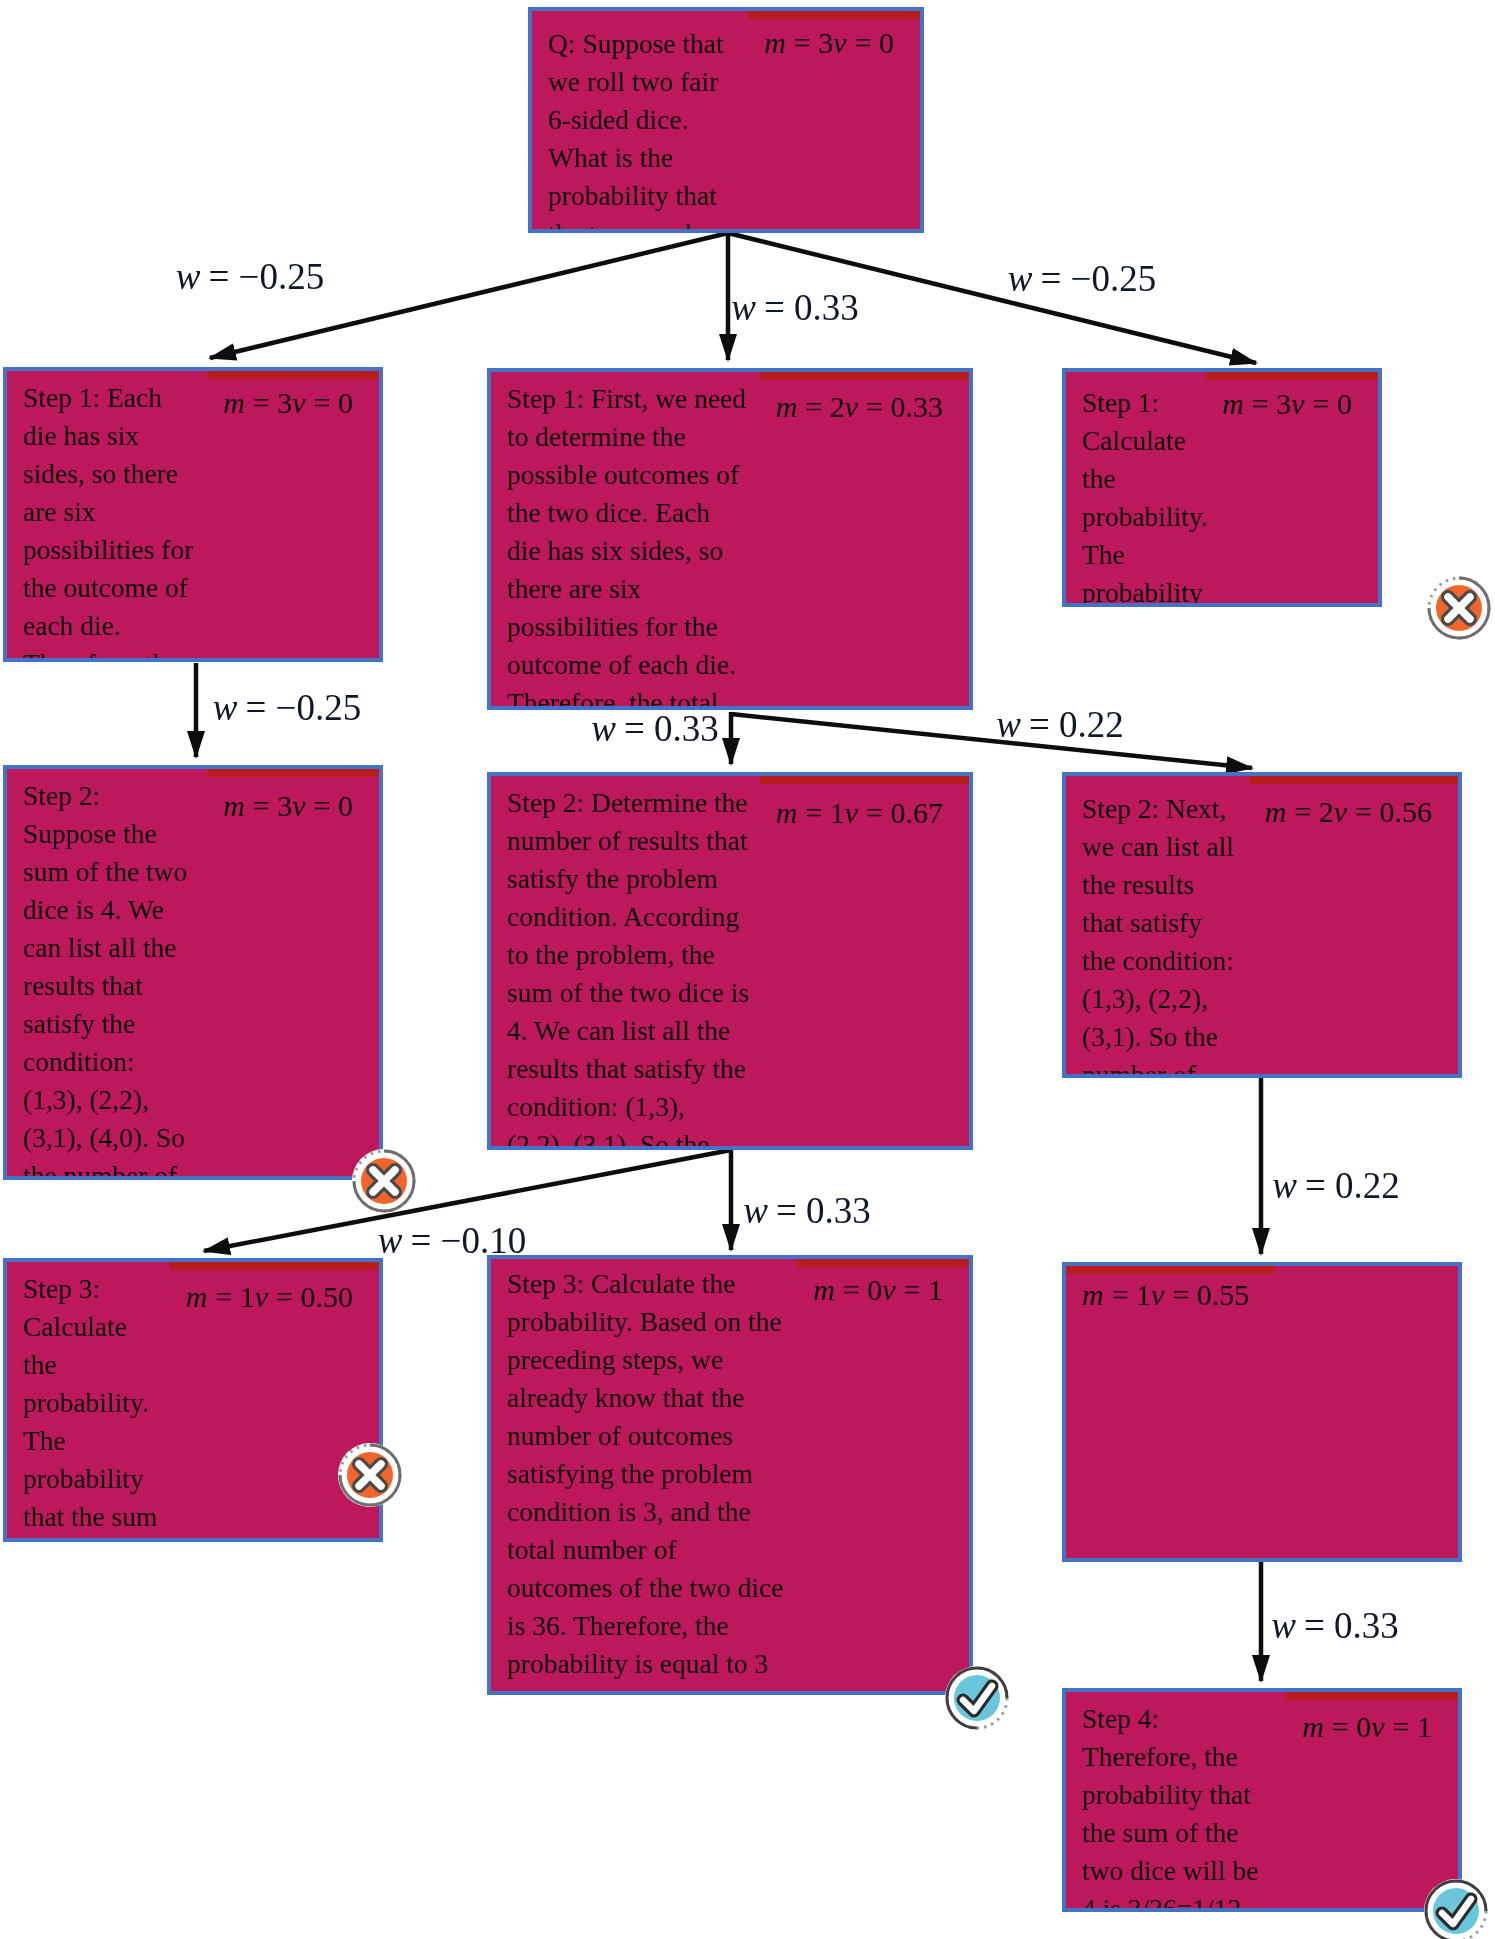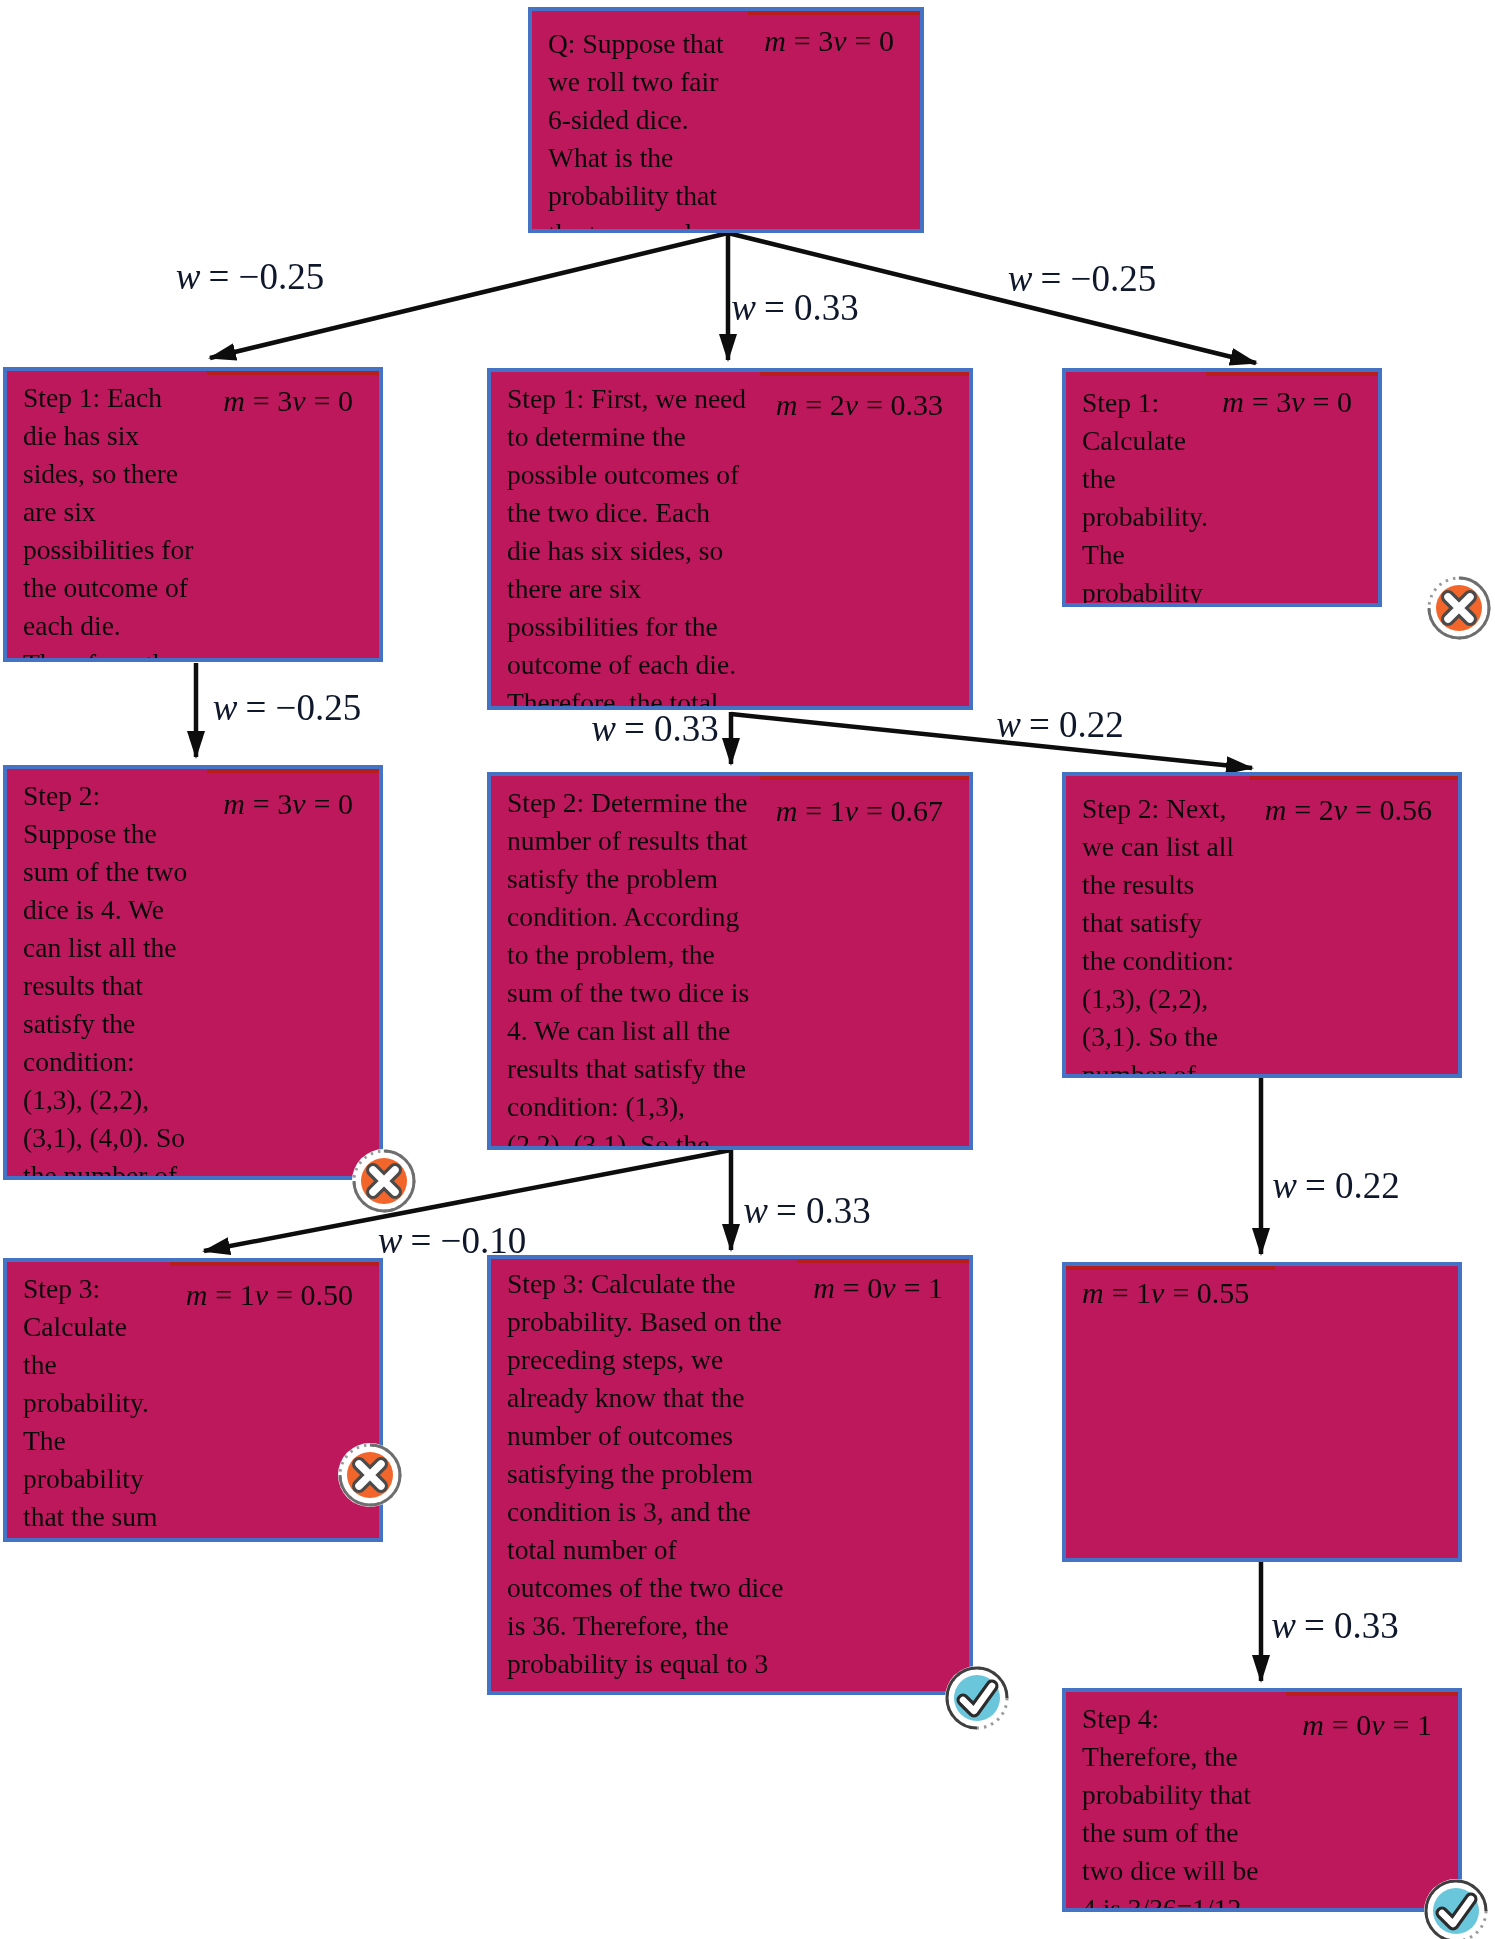--- a/index.html
+++ b/index.html
@@ -24,21 +24,21 @@
     overflow:hidden;
     padding:8px 10px 0 16px;
     font-size:27.5px;
     line-height:38px;
     color:#0a0a0a;
     white-space:pre-wrap;
   }
   .mv {
     flex:0 0 auto;
     box-sizing:border-box;
-    border-top:4px solid #b91c1c;
+    border-top:8px solid #b91c1c;
     display:flex;
     justify-content:space-between;
     align-items:center;
     padding:0 26px 0 16px;
     font-size:30px;
     color:#0a0a0a;
   }
   .mv-item i, .elabel i {
     font-style:italic;
     font-family:"Liberation Serif", serif;

